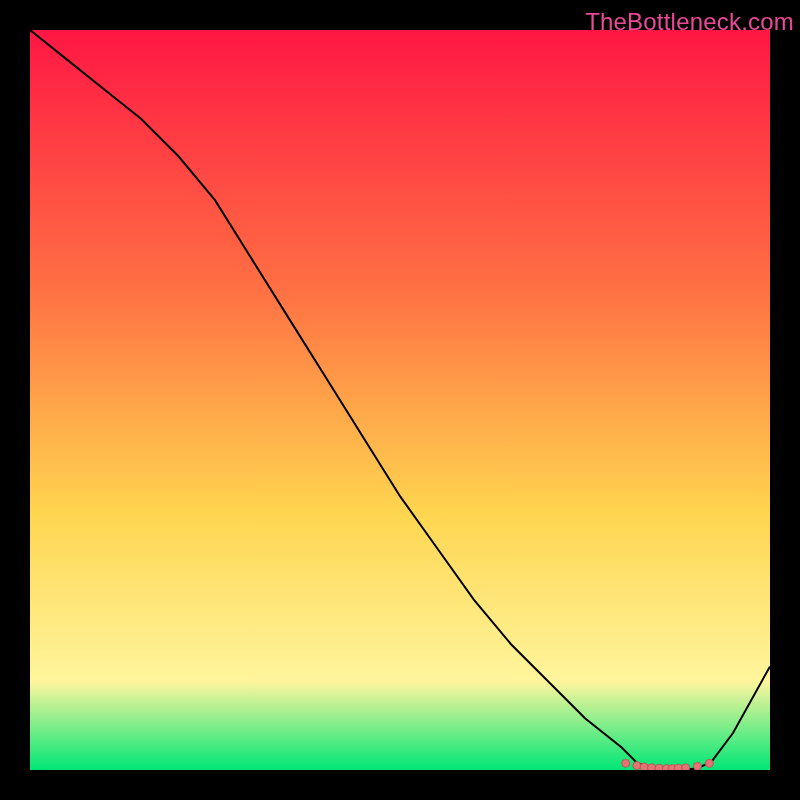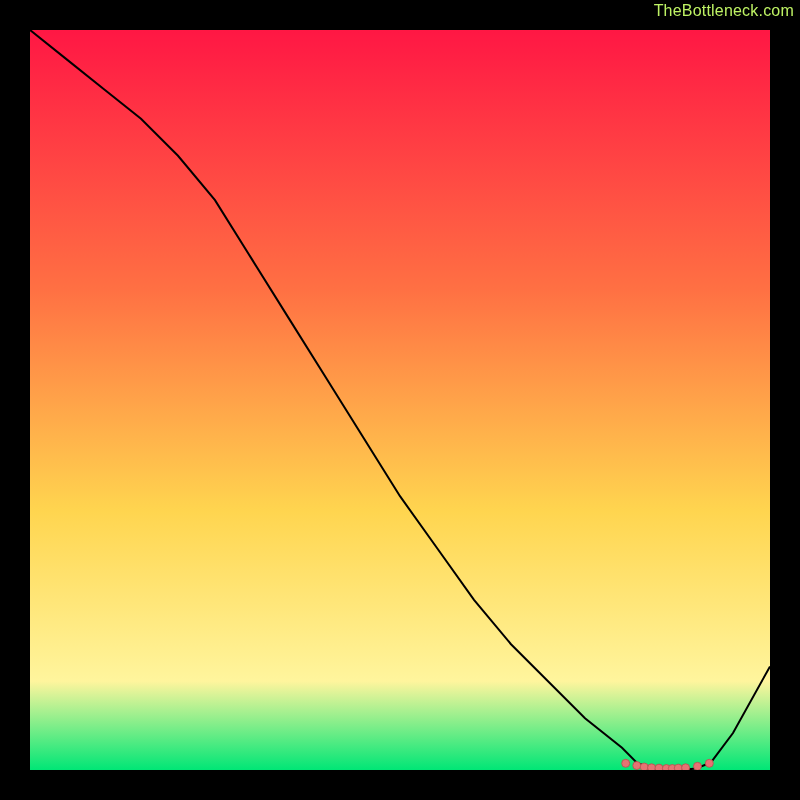--- a/index.html
+++ b/index.html
@@ -12,24 +12,24 @@
     overflow: hidden;
   }
   .outer {
     width: 800px;
     height: 800px;
     background: #000;
     position: relative;
   }
   .watermark {
     position: absolute;
-    top: 2px;
+    top: 8px;
     right: 6px;
-    color: #bef264;
-    font-size: 16px;
+    color: #ec4899;
+    font-size: 24px;
     font-weight: 500;
     letter-spacing: 0.2px;
     z-index: 5;
   }
   .plot {
     position: absolute;
     left: 30px;
     top: 30px;
     width: 740px;
     height: 740px;

